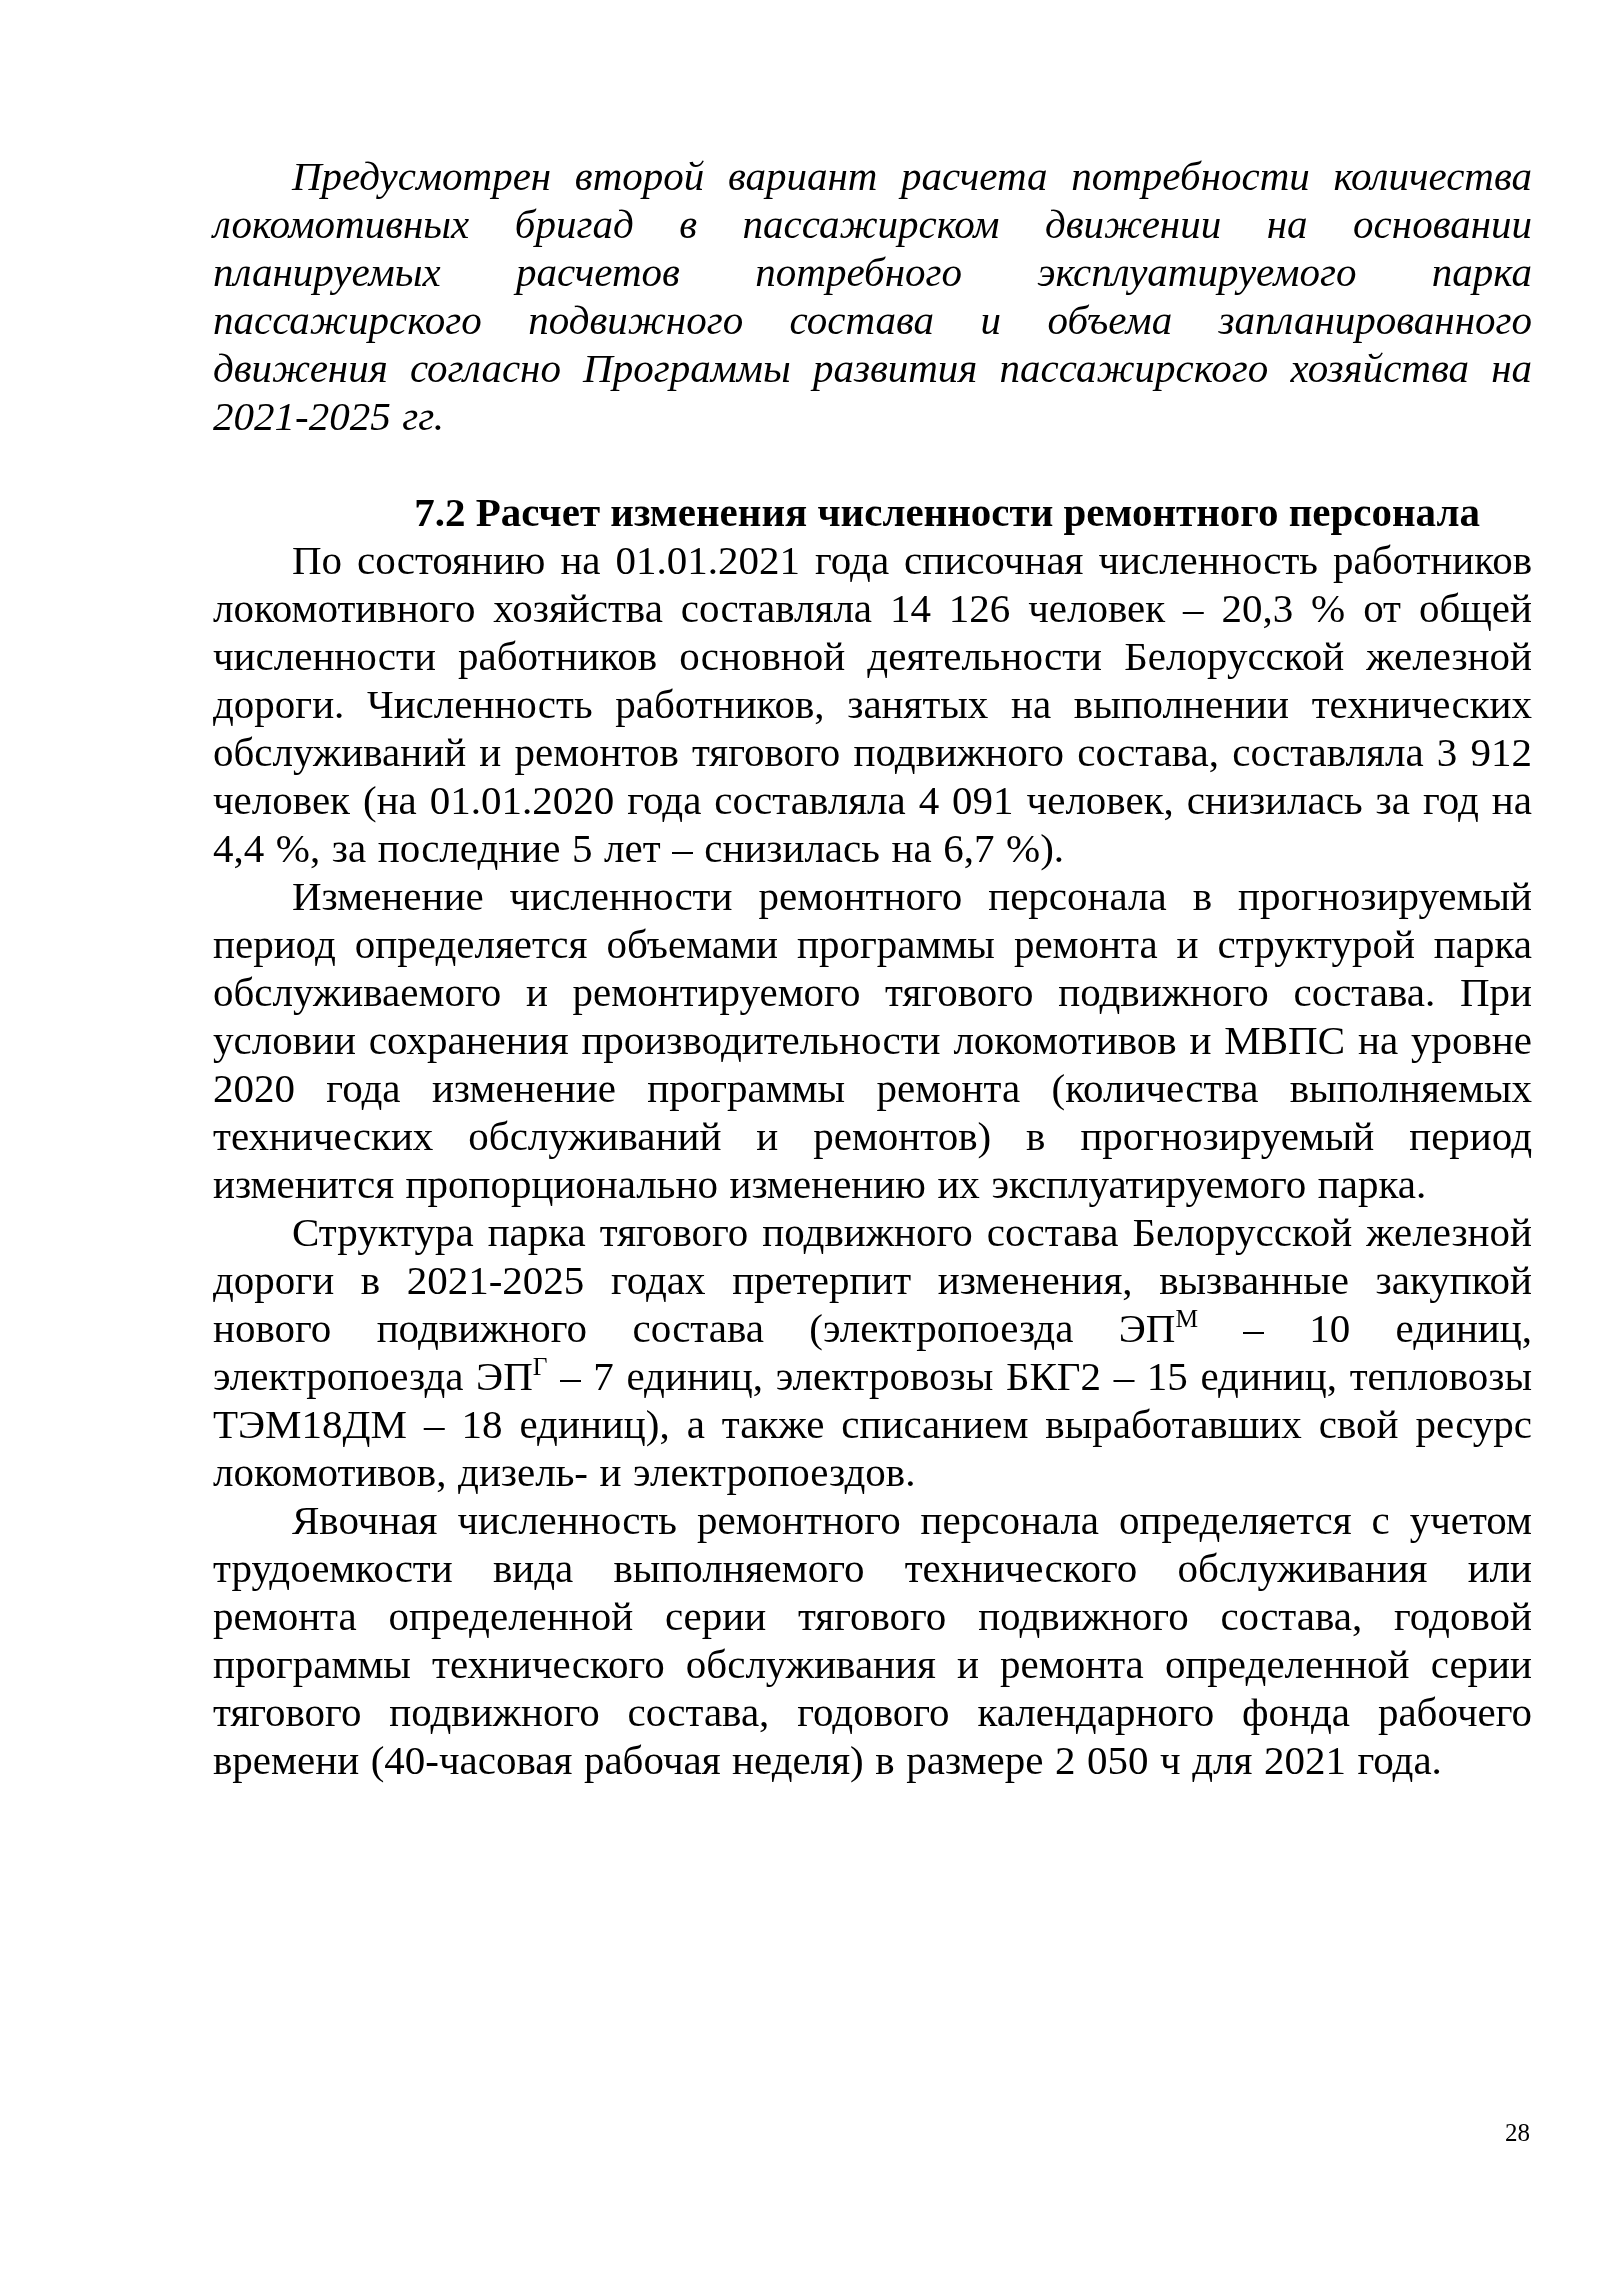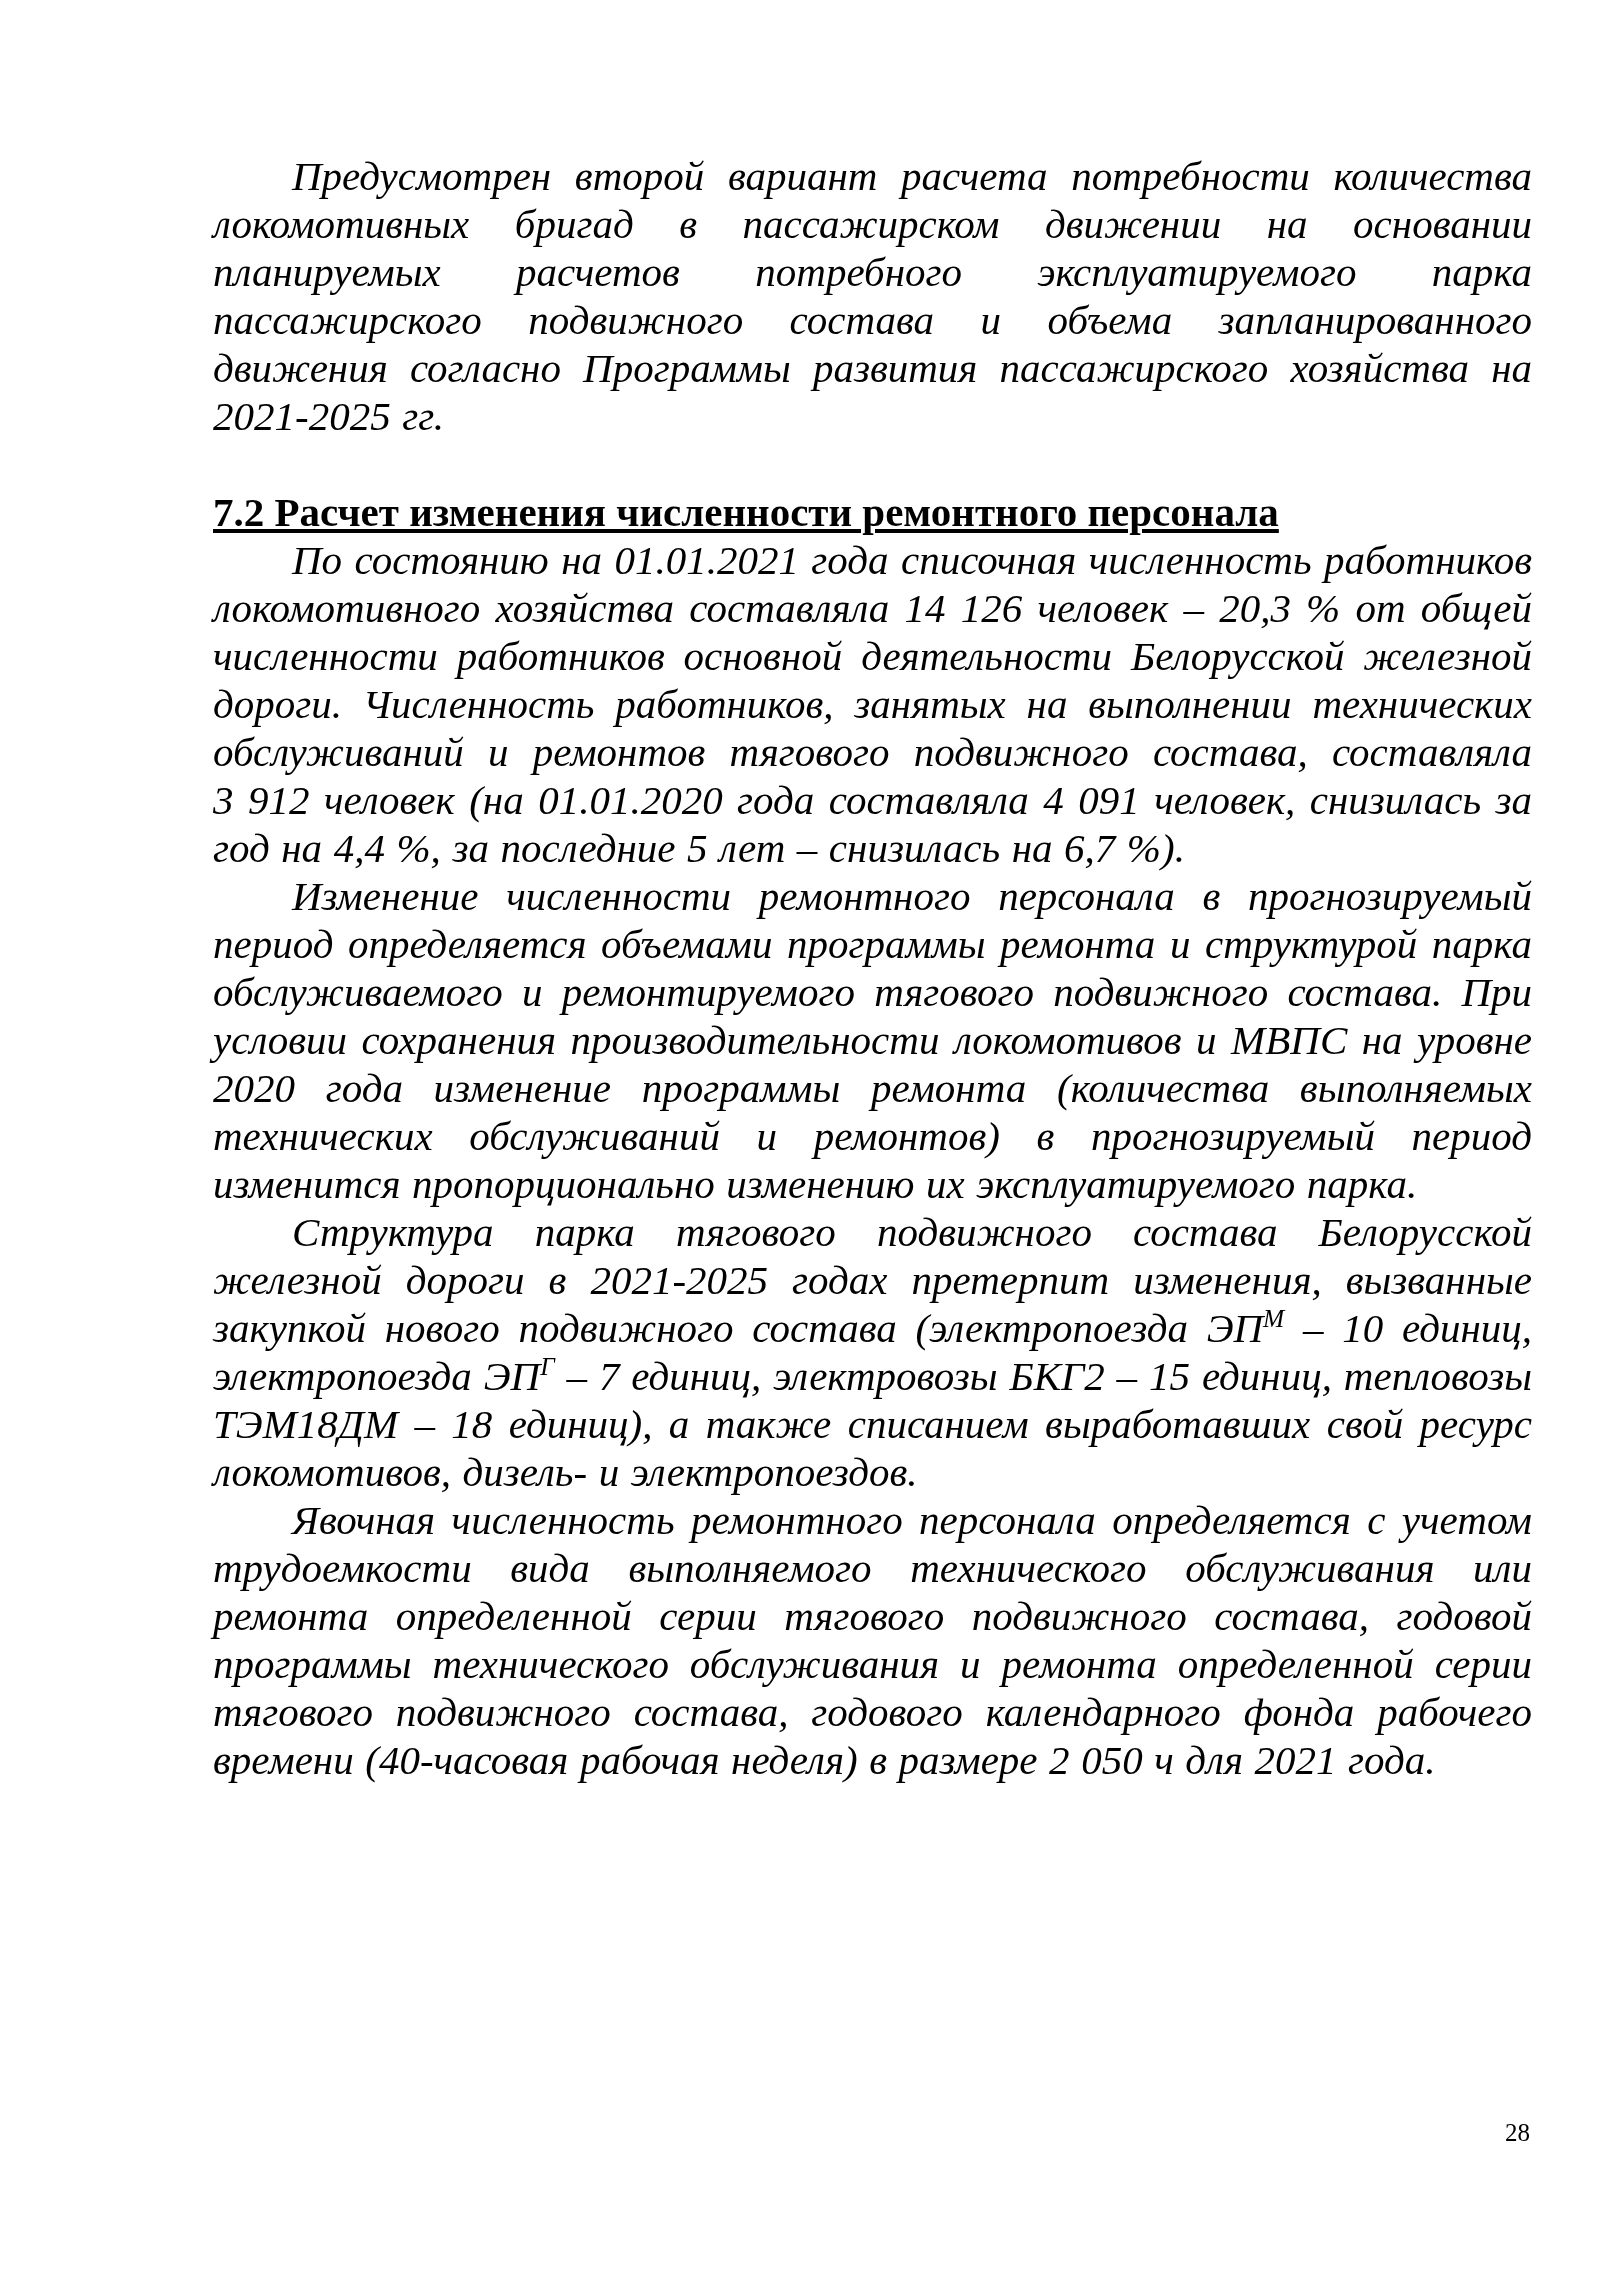--- a/index.html
+++ b/index.html
@@ -22,34 +22,32 @@
     top: 152px;
     width: 1319px;
   }
   .para {
     margin: 0;
     font-size: 41px;
     line-height: 48px;
     text-align: justify;
     text-indent: 79px;
     word-spacing: 1.3px;
-    font-style: italic;
   }
   .para-italic {
     font-style: italic;
   }
   .heading {
     margin: 48px 0 0 0;
     font-size: 41px;
     line-height: 48px;
     font-weight: bold;
-    text-align: left;
+    text-align: right;
     text-indent: 0;
     padding-right: 52px;
-    text-decoration: underline;
   }
   sup {
     font-size: 0.62em;
     line-height: 0;
     vertical-align: super;
   }
   .page-number {
     position: absolute;
     right: 93px;
     top: 2112px;

